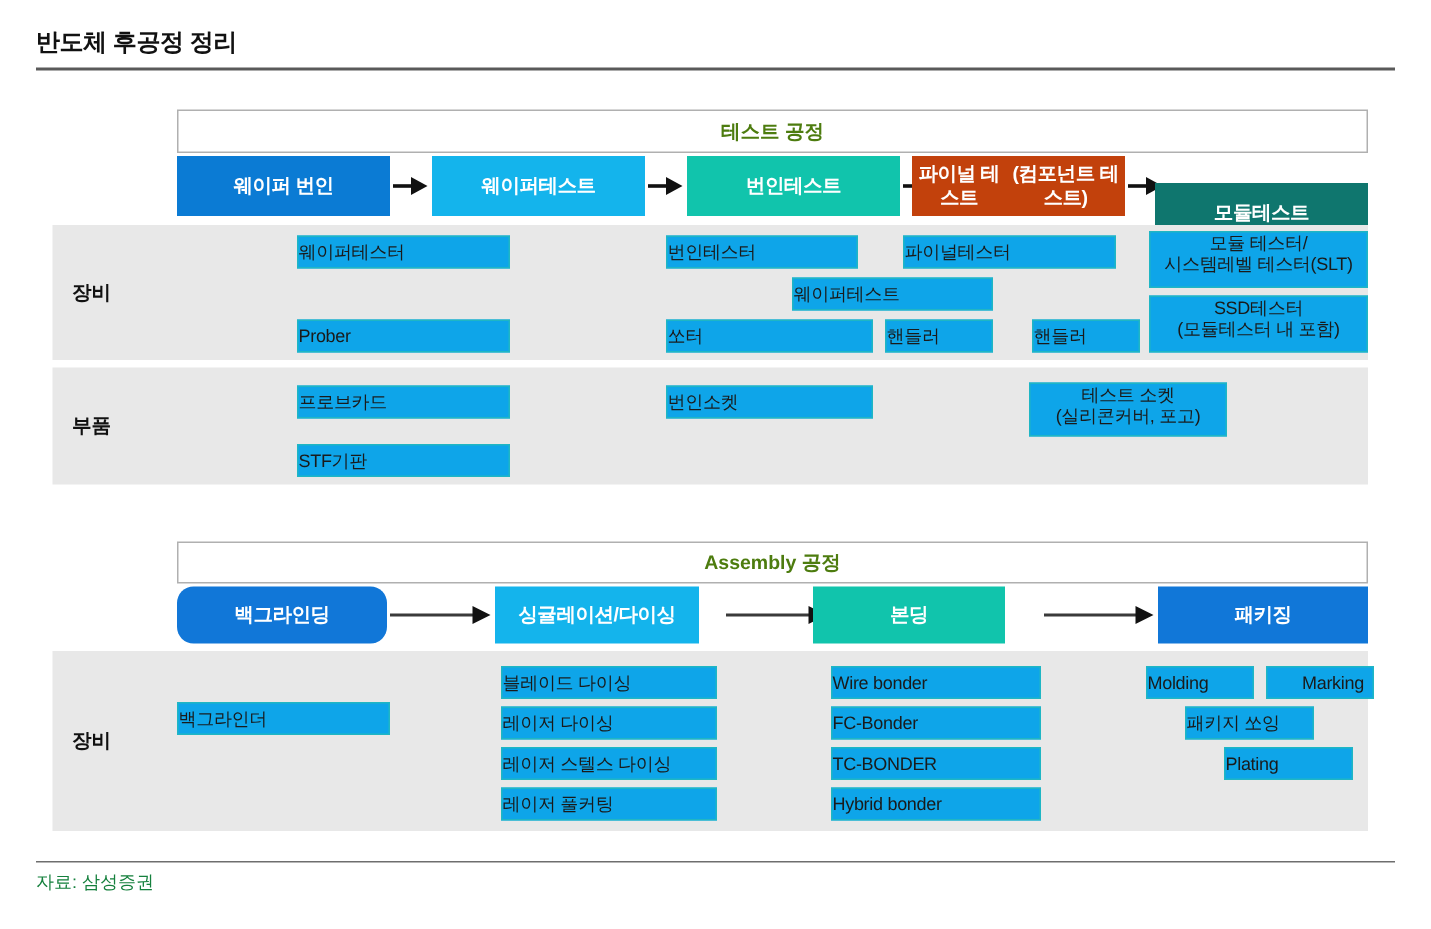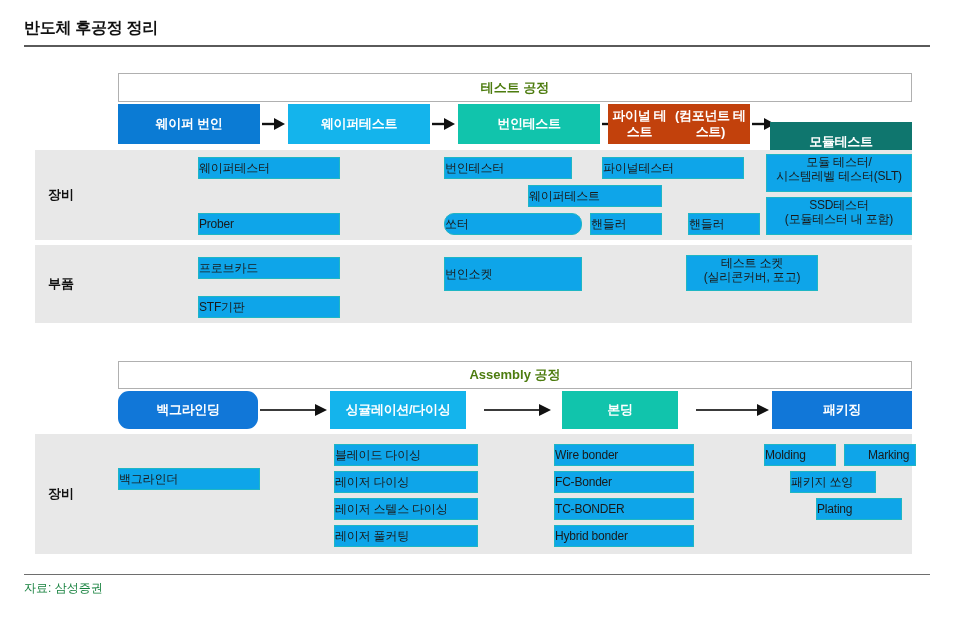--- a/index.html
+++ b/index.html
@@ -174,21 +174,21 @@
 <div class="abs item" style="left:198px; top:213px; width:142px; height:22px;">
   <span>Prober</span>
 </div>
 
 <div class="abs item" style="left:444px; top:157px; width:128px; height:22px;">
   <span>번인테스터</span>
 </div>
 <div class="abs item" style="left:528px; top:185px; width:134px; height:22px;">
   <span>웨이퍼테스트</span>
 </div>
-<div class="abs item" style="left:444px; top:213px; width:138px; height:22px;border-radius:10px;">
+<div class="abs item" style="left:444px; top:213px; width:138px; height:22px;">
   <span>쏘터</span>
 </div>
 <div class="abs item" style="left:590px; top:213px; width:72px; height:22px;">
   <span>핸들러</span>
 </div>
 
 <div class="abs item" style="left:602px; top:157px; width:142px; height:22px;">
   <span>파이널테스터</span>
 </div>
 <div class="abs item" style="left:688px; top:213px; width:72px; height:22px;">
@@ -208,21 +208,21 @@
 <div class="abs row-label" style="left:48px; top:245px; width:60px; height:78px;">
   <span>부품</span>
 </div>
 
 <div class="abs item" style="left:198px; top:257px; width:142px; height:22px;">
   <span>프로브카드</span>
 </div>
 <div class="abs item" style="left:198px; top:296px; width:142px; height:22px;">
   <span>STF기판</span>
 </div>
-<div class="abs item" style="left:444px; top:257px; width:138px; height:34px;">
+<div class="abs item" style="left:444px; top:257px; width:138px; height:22px;">
   <span>번인소켓</span>
 </div>
 <div class="abs item" style="left:686px; top:255px; width:132px; height:36px; flex-direction:column;">
   <span>테스트 소켓</span>
   <span>(실리콘커버, 포고)</span>
 </div>
 
 <div class="abs banner" style="left:118px; top:361px; width:794px; height:28px;">
   <span>Assembly 공정</span>
 </div>
@@ -236,21 +236,21 @@
 </svg>
 
 <div class="abs stage" style="left:330px; top:391px; width:136px; height:38px; background:#14b4ec;">
   <span>싱귤레이션/다이싱</span>
 </div>
 <svg class="abs arrow-long" style="left:484px; top:400px;" width="68" height="20" viewBox="0 0 68 20">
   <line x1="0" y1="10" x2="58" y2="10" stroke="#3a3a3a" stroke-width="2"></line>
   <polygon points="55,4 67,10 55,16" fill="#111"></polygon>
 </svg>
 
-<div class="abs stage" style="left:562px; top:391px; width:116px; height:38px; background:#11c4ac;">
+<div class="abs stage" style="left:542px; top:391px; width:128px; height:38px; background:#11c4ac;">
   <span>본딩</span>
 </div>
 <svg class="abs arrow-long" style="left:696px; top:400px;" width="74" height="20" viewBox="0 0 74 20">
   <line x1="0" y1="10" x2="64" y2="10" stroke="#3a3a3a" stroke-width="2"></line>
   <polygon points="61,4 73,10 61,16" fill="#111"></polygon>
 </svg>
 
 <div class="abs stage" style="left:772px; top:391px; width:140px; height:38px; background:#1177d8;">
   <span>패키징</span>
 </div>

